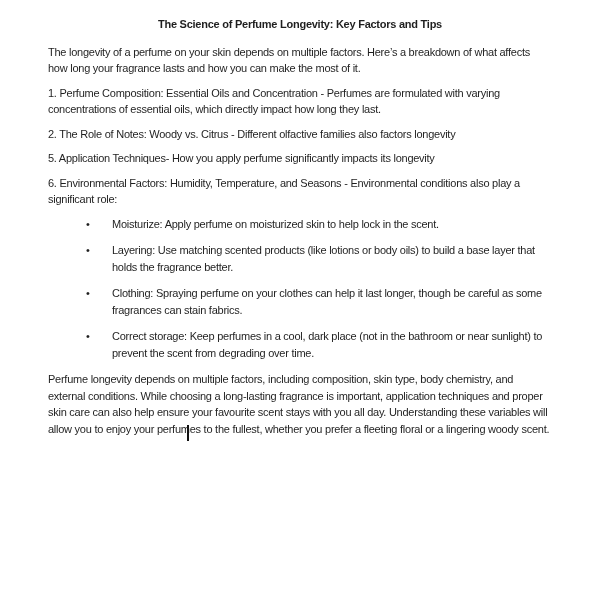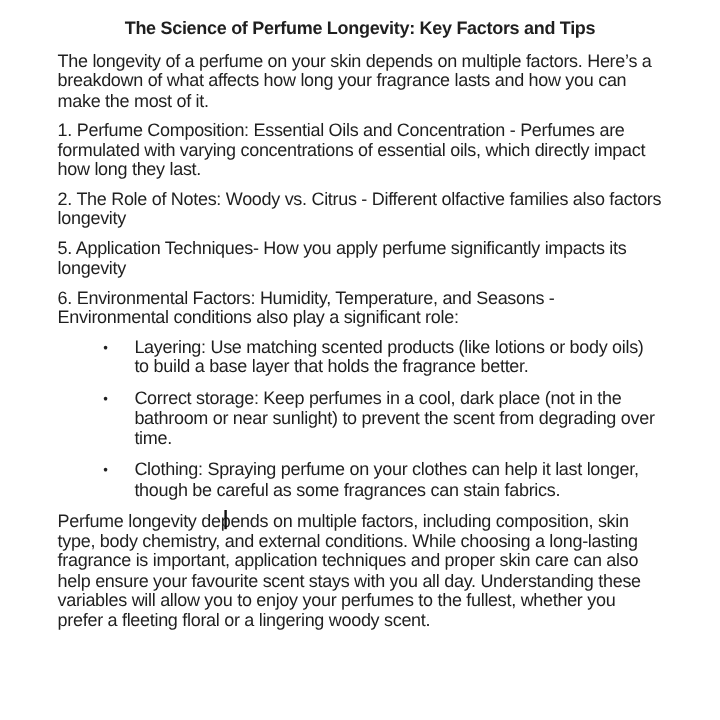--- a/index.html
+++ b/index.html
@@ -5,21 +5,21 @@
   * { margin: 0; padding: 0; box-sizing: border-box; }
   html, body { background: #ffffff; }
   body { width: 600px; height: 600px; }
   .page {
     position: relative;
     width: 600px;
     height: 600px;
     background: #ffffff;
     padding: 16px 48px 0 48px;
     font-family: "Liberation Sans", "DejaVu Sans", sans-serif;
-    font-size: 15px;
+    font-size: 11px;
     line-height: 16.5px;
     letter-spacing: -0.25px;
     color: #1f1f1f;
     overflow: hidden;
     cursor: text;
   }
   .title {
     text-align: center;
     font-weight: bold;
     margin-bottom: 11px;
@@ -62,22 +62,23 @@
   <p class="para"><span class="b">2. The Role of Notes: Woody vs. Citrus -</span><span> Different olfactive families also factors longevity</span></p>
 
 
 
   <p class="para"><span class="b">5. Application Techniques-</span><span> How you apply perfume significantly impacts its longevity</span></p>
 
   <p class="para"><span class="b">6. Environmental Factors: Humidity, Temperature, and Seasons -</span><span> Environmental conditions also play a significant role:</span></p>
 
 
   <ul class="tips">
+    <li>Moisturize: Apply perfume on moisturized skin to help lock in the scent.</li>
     <li>Layering: Use matching scented products (like lotions or body oils) to build a base layer that holds the fragrance better.</li>
+    <li>Clothing: Spraying perfume on your clothes can help it last longer, though be careful as some fragrances can stain fabrics.</li>
     <li>Correct storage: Keep perfumes in a cool, dark place (not in the bathroom or near sunlight) to prevent the scent from degrading over time.</li>
-    <li>Clothing: Spraying perfume on your clothes can help it last longer, though be careful as some fragrances can stain fabrics.</li>
   </ul>
 
   <p class="para b">Perfume longevity depends on multiple factors, including composition, skin type, body chemistry, and external conditions. While choosing a long-lasting fragrance is important, application techniques and proper skin care can also help ensure your favourite scent stays with you all day. Understanding these variables will allow you to enjoy your perfumes to the fullest, whether you prefer a fleeting floral or a lingering woody scent.</p>
 
   <div class="caret" style="left:187px;top:425px;height:16px"></div>
 
 </div>
 
 </body></html>

